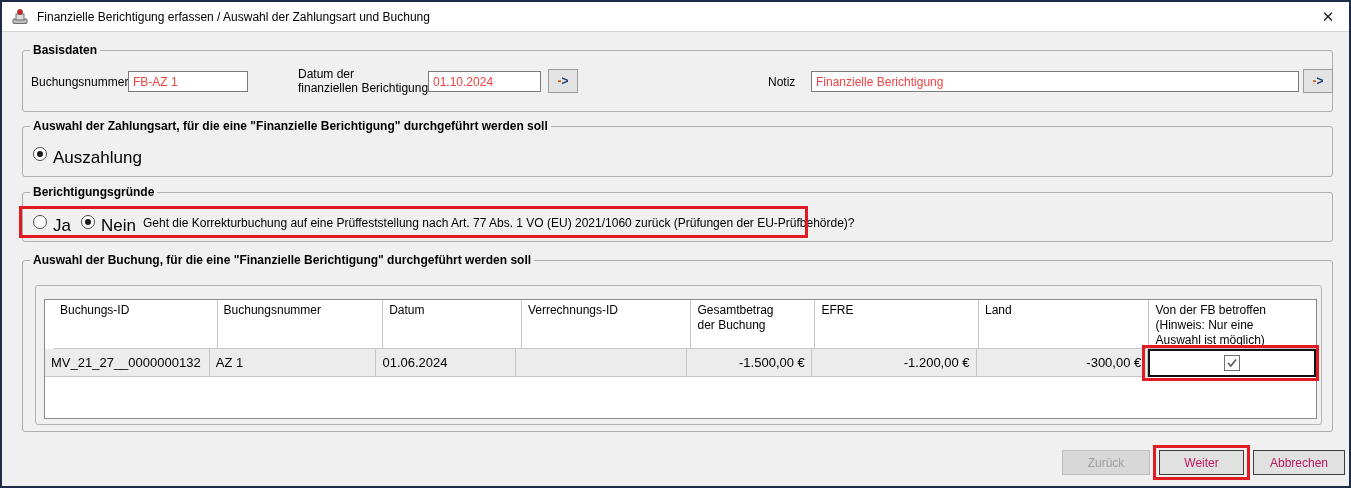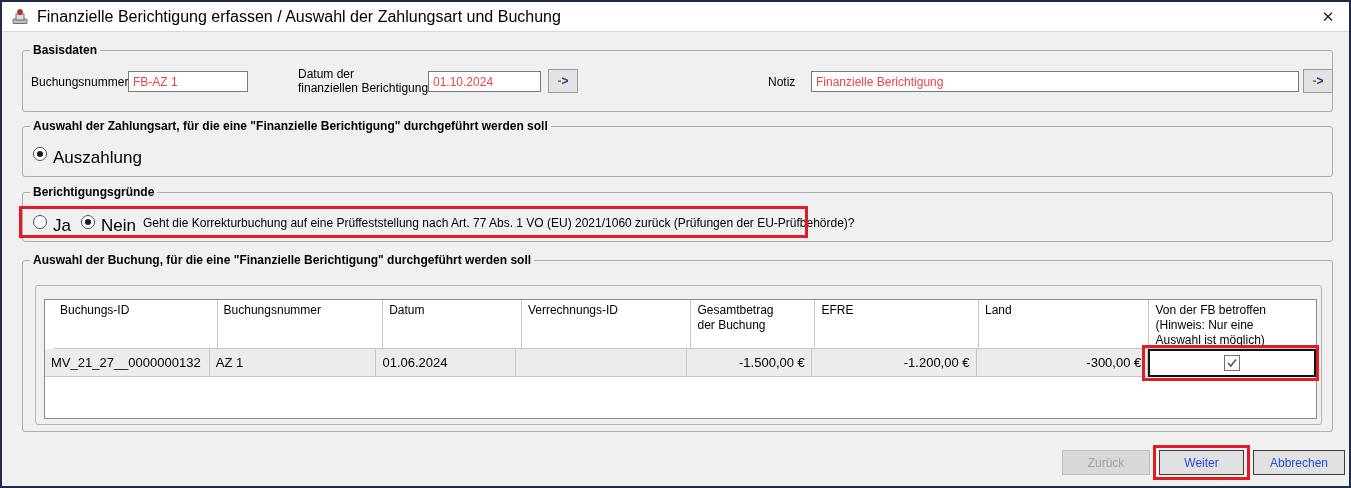--- a/index.html
+++ b/index.html
@@ -9,21 +9,21 @@
     background:#f0f0f0; border:2px solid #1d2c47; overflow:hidden;
     font-size:12px; color:#000;
   }
   
   #titlebar {
     position:absolute; left:0; top:0; right:0; height:30px;
     background:#ffffff; border-bottom:1px solid #d6d6d6;
     display:flex; align-items:center; padding-left:9px;
   }
   #titlebar .app-icon { width:18px; height:18px; margin-right:8px; flex:0 0 auto; }
-  #titlebar .title { font-size:16px; color:#000; }
+  #titlebar .title { font-size:12px; color:#000; }
   #close-btn {
     position:absolute; right:0; top:0; width:42px; height:29px;
     display:flex; align-items:center; justify-content:center;
     font-size:15px; color:#222; cursor:pointer; background:#fff;
   }
   
   .group {
     position:absolute; border:1px solid #aeaeae; border-radius:3px;
     background:#f0f0f0;
   }
@@ -75,21 +75,21 @@
   .checkbox {
     width:16px; height:16px; border:1px solid #707070; background:#fff;
     display:flex; align-items:center; justify-content:center; cursor:pointer;
   }
   
   .btn {
     position:absolute; height:25px; font-family:"Liberation Sans", sans-serif;
     font-size:12px; display:flex; align-items:center; justify-content:center;
     cursor:pointer;
   }
-  .btn.normal { background:#e1e1e1; border:1px solid #3c3c3c; color:#1d4ed8; }
+  .btn.normal { background:#e1e1e1; border:1px solid #3c3c3c; color:#be185d; }
   .btn.disabled { background:#d8d8d8; border:1px solid #bdbdbd; color:#9f9f9f; cursor:default; }
   
   .annotation {
     position:absolute; border:3px solid #e01b24; background:transparent;
     pointer-events:none; z-index:50;
   }
 </style>
 </head>
 <body>
 

